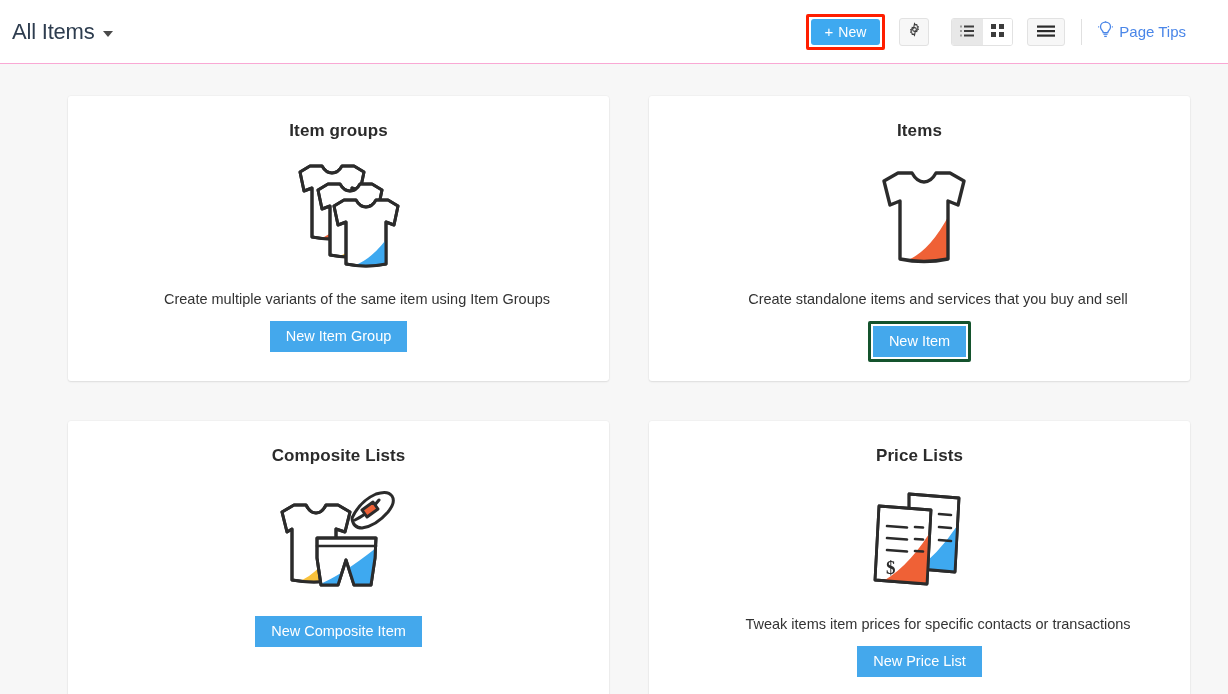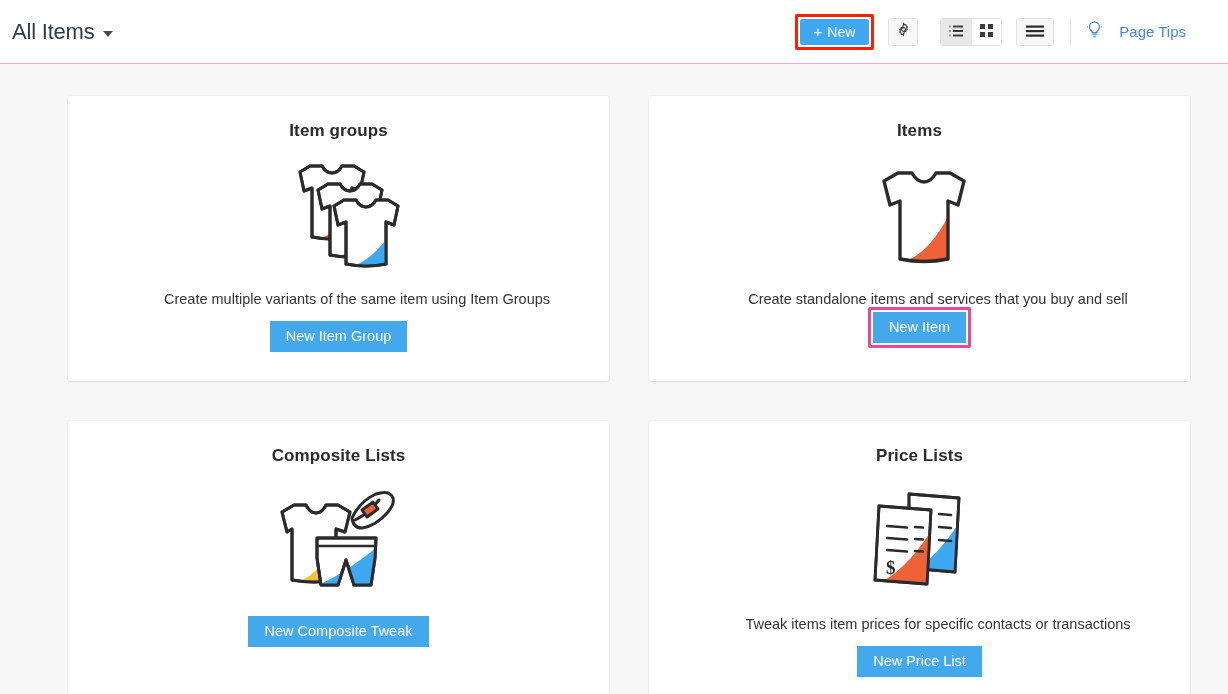--- a/index.html
+++ b/index.html
@@ -130,21 +130,21 @@
   .divider-v {
     width: 1px;
     height: 26px;
     background: #e0e0e0;
     margin: 0 16px;
   }
 
   .page-tips {
     display: flex;
     align-items: center;
-    gap: 17px;
+    gap: 6px;
     color: #4a86e8;
     font-size: 15px;
     cursor: pointer;
     white-space: nowrap;
   }
 
   
   .main {
     background: #f7f7f7;
     height: 630px;
@@ -203,21 +203,22 @@
     font-size: 14.5px;
     font-family: "Liberation Sans", sans-serif;
     padding: 0 16px;
     height: 31px;
     line-height: 31px;
     cursor: pointer;
     white-space: nowrap;
   }
 
   .btn-highlight {
-    border: 3px solid #ec4899;
+    margin-top: 14px;
+    border: 3px solid #14532d;
     border-radius: 2px;
     padding: 2px;
     display: inline-block;
   }
   .btn-highlight .card-btn { margin-top: 0; }
 </style>
 </head>
 <body>
 
 <div class="header">
@@ -394,21 +395,21 @@
               </clipPath>
             <path d="M41 52 L100 52 L99 72 L95 99 L78 99 L70 74 L62 99 L45 99 L41 72 Z" fill="#ffffff"></path>
             <g clip-path="url(#cs)">
                 <path d="M39 100 Q62 92 100 62 L100 102 L38 102 Z" fill="#3ea9f0" stroke="none"></path>
               </g>
             <path d="M41 52 L100 52 L99 72 L95 99 L78 99 L70 74 L62 99 L45 99 L41 72 Z" fill="none"></path>
             <path d="M41 60 L100 60" fill="none" stroke-width="2.6"></path>
           </g>
         </svg>
       </div>
-      <button class="card-btn">New Composite Tweak</button>
+      <button class="card-btn">New Composite Item</button>
     </div>
 
     <div class="card row2">
       <div class="card-title">Price Lists</div>
       <div class="illus">
         <svg width="110" height="112" viewBox="0 0 110 112">
           <g stroke="#2b2b2b" stroke-width="2.8" stroke-linejoin="round" stroke-linecap="round">
 
             <clipPath id="pd2">
                 <path d="M44 8 L94 12 L90 86 L44 82 Z"></path>

